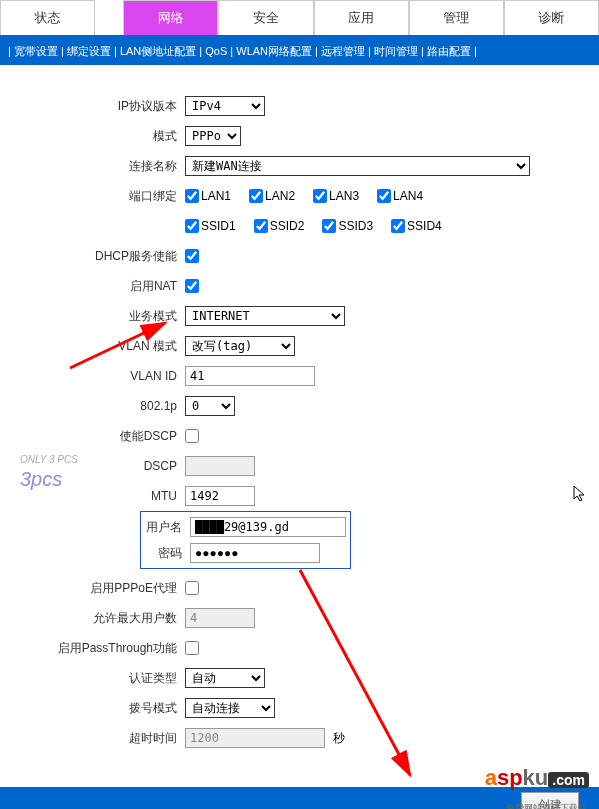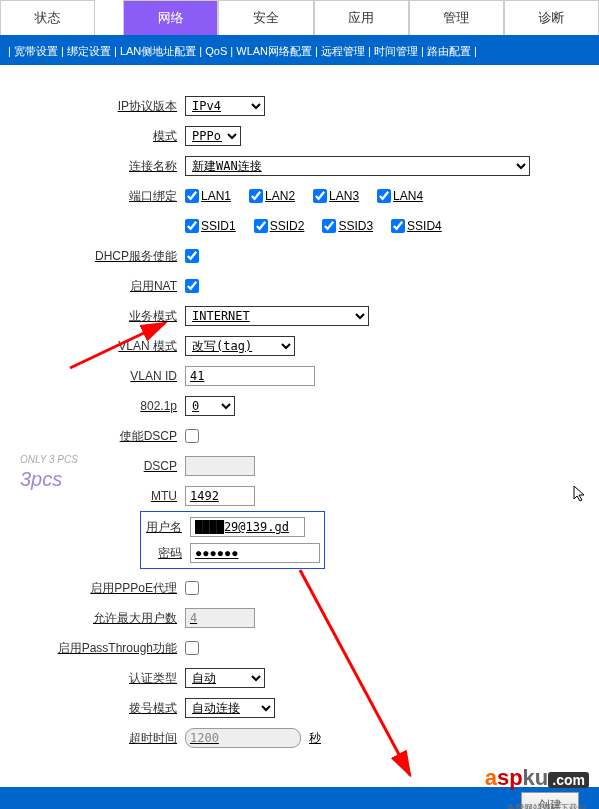--- a/index.html
+++ b/index.html
@@ -1,28 +1,28 @@
 <!DOCTYPE html>
 <html><head>
   <meta charset="utf-8">
   <style>
     * { margin: 0; padding: 0; box-sizing: border-box; }
     body { font-family: 'Microsoft YaHei', SimSun, sans-serif; font-size: 12px; background: #fff; width: 599px; }
     
     .main-tabs { display: flex; border-bottom: 3px solid #0066cc; }
     .main-tab { flex: 1; text-align: center; padding: 8px 0; cursor: pointer; border: 1px solid #ccc; border-bottom: none; background: #fff; color: #333; font-size: 13px; }
-    .main-tab.active { background: #8b5cf6; color: #fff; margin-left: 28px; }
+    .main-tab.active { background: #d946ef; color: #fff; margin-left: 28px; }
     
     .sub-nav { background: #0066cc; color: #fff; padding: 6px 8px; font-size: 11px; }
     .sub-nav span { color: #fff; }
     .sub-nav a { color: #fff; text-decoration: none; cursor: pointer; }
     
     .form-container { padding: 30px 20px 20px 20px; position: relative; }
     
-    .form-row { display: flex; align-items: center; margin-bottom: 8px; min-height: 22px; text-decoration: underline; }
+    .form-row { display: flex; align-items: center; margin-bottom: 8px; min-height: 22px; }
     .form-label { width: 165px; text-align: right; padding-right: 8px; color: #333; }
     .form-control { flex: 1; display: flex; align-items: center; gap: 8px; flex-wrap: wrap; }
     
     select { border: 1px solid #333; font-size: 12px; padding: 1px 2px; background: #fff; height: 20px; font-family: monospace; }
     input[type="text"], input[type="password"] { border: 1px solid #999; padding: 2px 4px; font-size: 12px; height: 20px; font-family: monospace; }
     input[type="text"]:disabled { background: #eee; color: #888; }
     input[type="checkbox"] { width: 14px; height: 14px; }
     
     .checkbox-group { display: inline-flex; align-items: center; gap: 2px; margin-right: 10px; }
     
@@ -150,21 +150,21 @@
   <div class="form-row">
     <div class="form-label">启用NAT</div>
     <div class="form-control">
         <input type="checkbox" checked="" style="">
       </div>
   </div>
 
   <div class="form-row">
     <div class="form-label">业务模式</div>
     <div class="form-control">
-      <select style="width:184px"><option>INTERNET</option></select>
+      <select style="width:160px"><option>INTERNET</option></select>
     </div>
   </div>
 
   <div class="form-row">
     <div class="form-label">VLAN 模式</div>
     <div class="form-control">
       <select style="width:110px"><option>改写(tag)</option></select>
     </div>
   </div>
 
@@ -200,21 +200,21 @@
     <div class="form-label">MTU</div>
     <div class="form-control">
       <input type="text" style="width: 70px;" value="1492">
     </div>
   </div>
 
   <div class="highlight-box" style="display:inline-block; margin-left:120px;">
     <div class="form-row" style="margin-bottom:4px">
       <div class="form-label" style="width:45px">用户名</div>
       <div class="form-control">
-        <input type="text" style="width: 115px;" value="████29@139.gd">
+        <input type="text" style="width: 156px;" value="████29@139.gd">
       </div>
     </div>
     <div class="form-row" style="margin-bottom:0">
       <div class="form-label" style="width:45px">密码</div>
       <div class="form-control">
         <input type="text" style="width: 130px; font-family: sans-serif;" value="●●●●●●">
       </div>
     </div>
   </div>
 
@@ -249,21 +249,21 @@
   <div class="form-row">
     <div class="form-label">拨号模式</div>
     <div class="form-control">
       <select style="width:90px"><option>自动连接</option></select>
     </div>
   </div>
 
   <div class="form-row">
     <div class="form-label">超时时间</div>
     <div class="form-control">
-      <input type="text" disabled="" style="width: 116px; border-radius: 9px;" value="1200">
+      <input type="text" disabled="" style="width: 140px;" value="1200">
       <span>秒</span>
     </div>
   </div>
 
   <svg class="arrow-red arrow1" width="110" height="60">
     <defs>
         <marker id="ah1" markerWidth="10" markerHeight="10" refX="8" refY="3" orient="auto">
           <polygon points="0,0 9,3 0,6" fill="#ff0000"></polygon>
         </marker>
       </defs>

